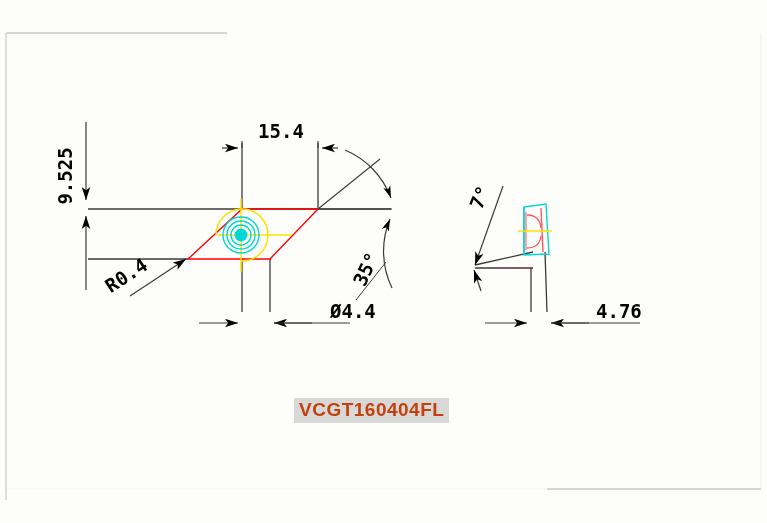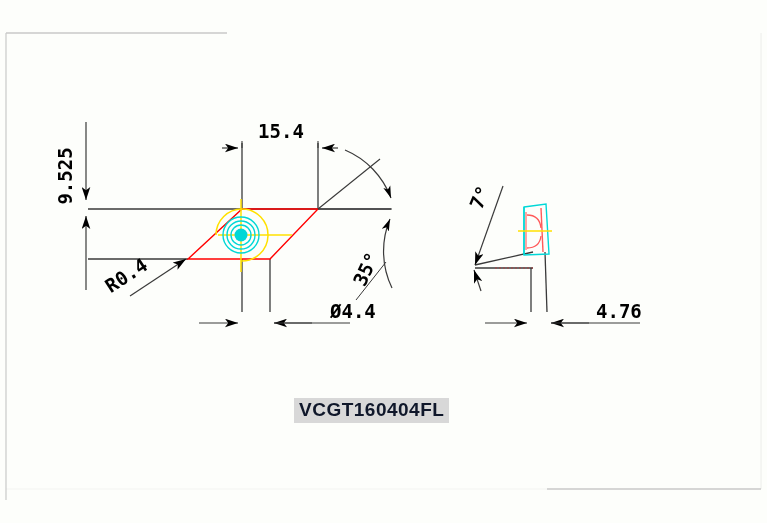--- a/index.html
+++ b/index.html
@@ -30,21 +30,21 @@
     font-weight: bold;
     font-size: 19px;
     fill: #000000;
   }
   .part-label {
     position: absolute;
     font-family: "Liberation Sans", sans-serif;
     font-weight: bold;
     font-size: 19px;
     letter-spacing: 0.5px;
-    color: #0f172a;
+    color: #c2410c;
     background: #d8d8d8;
     padding: 2px 5px 3px 5px;
     white-space: nowrap;
     line-height: 1.05;
   }
 </style>
 </head>
 <body>
 
 <div id="cad-root">

